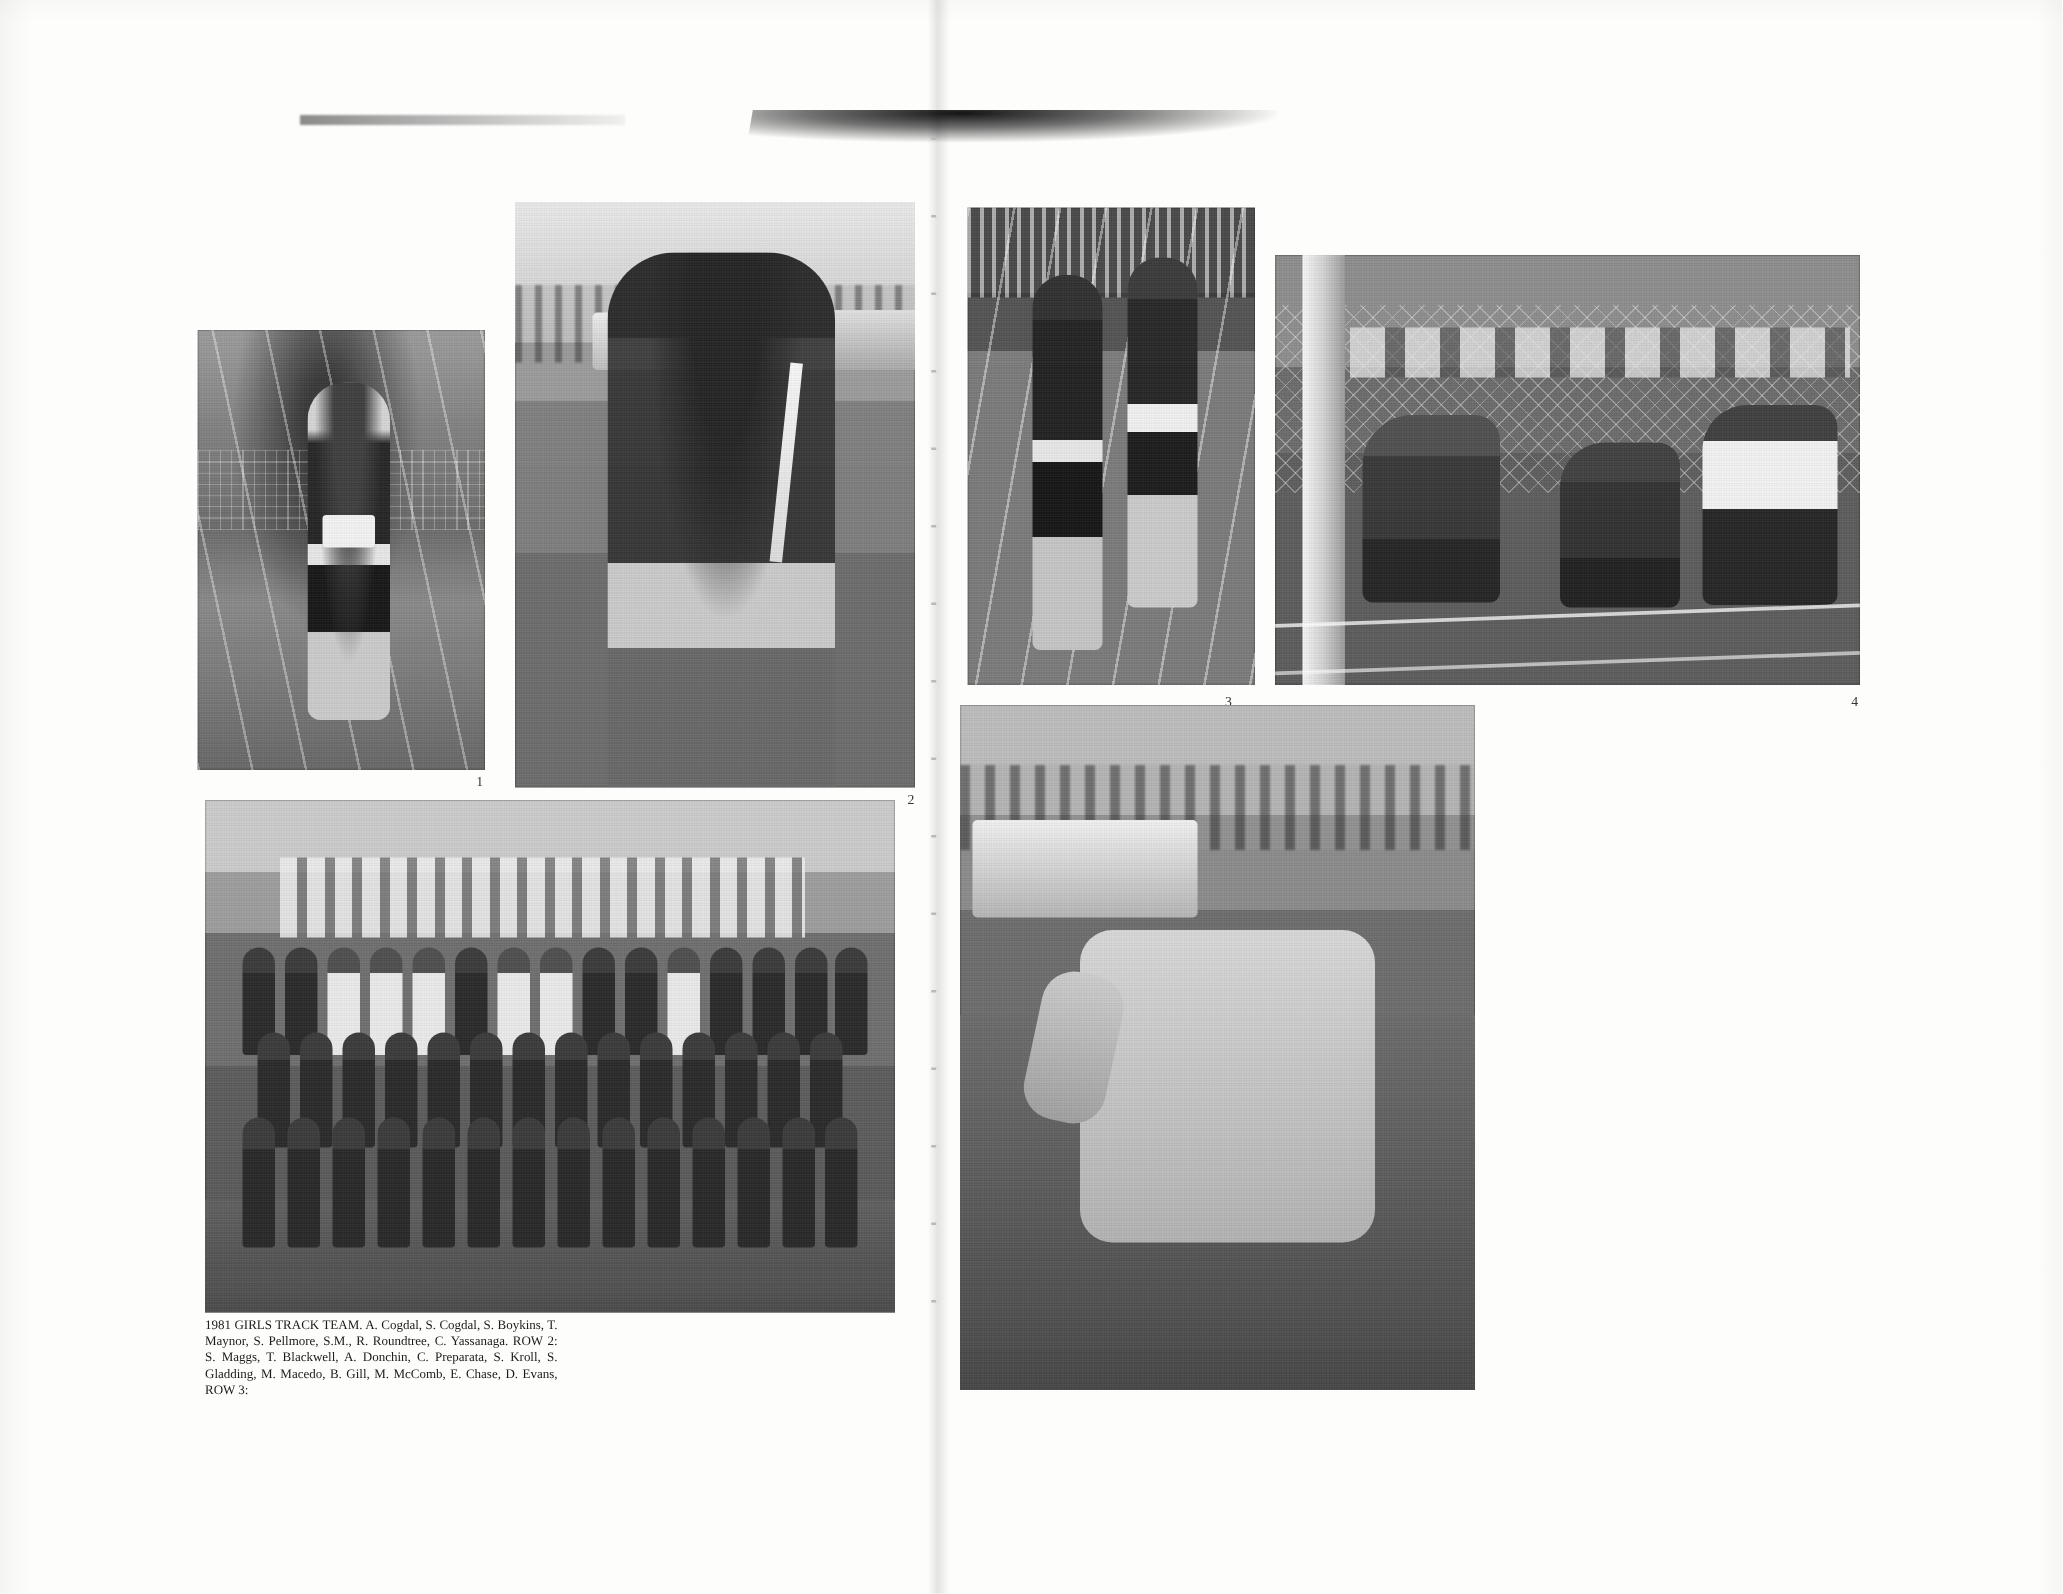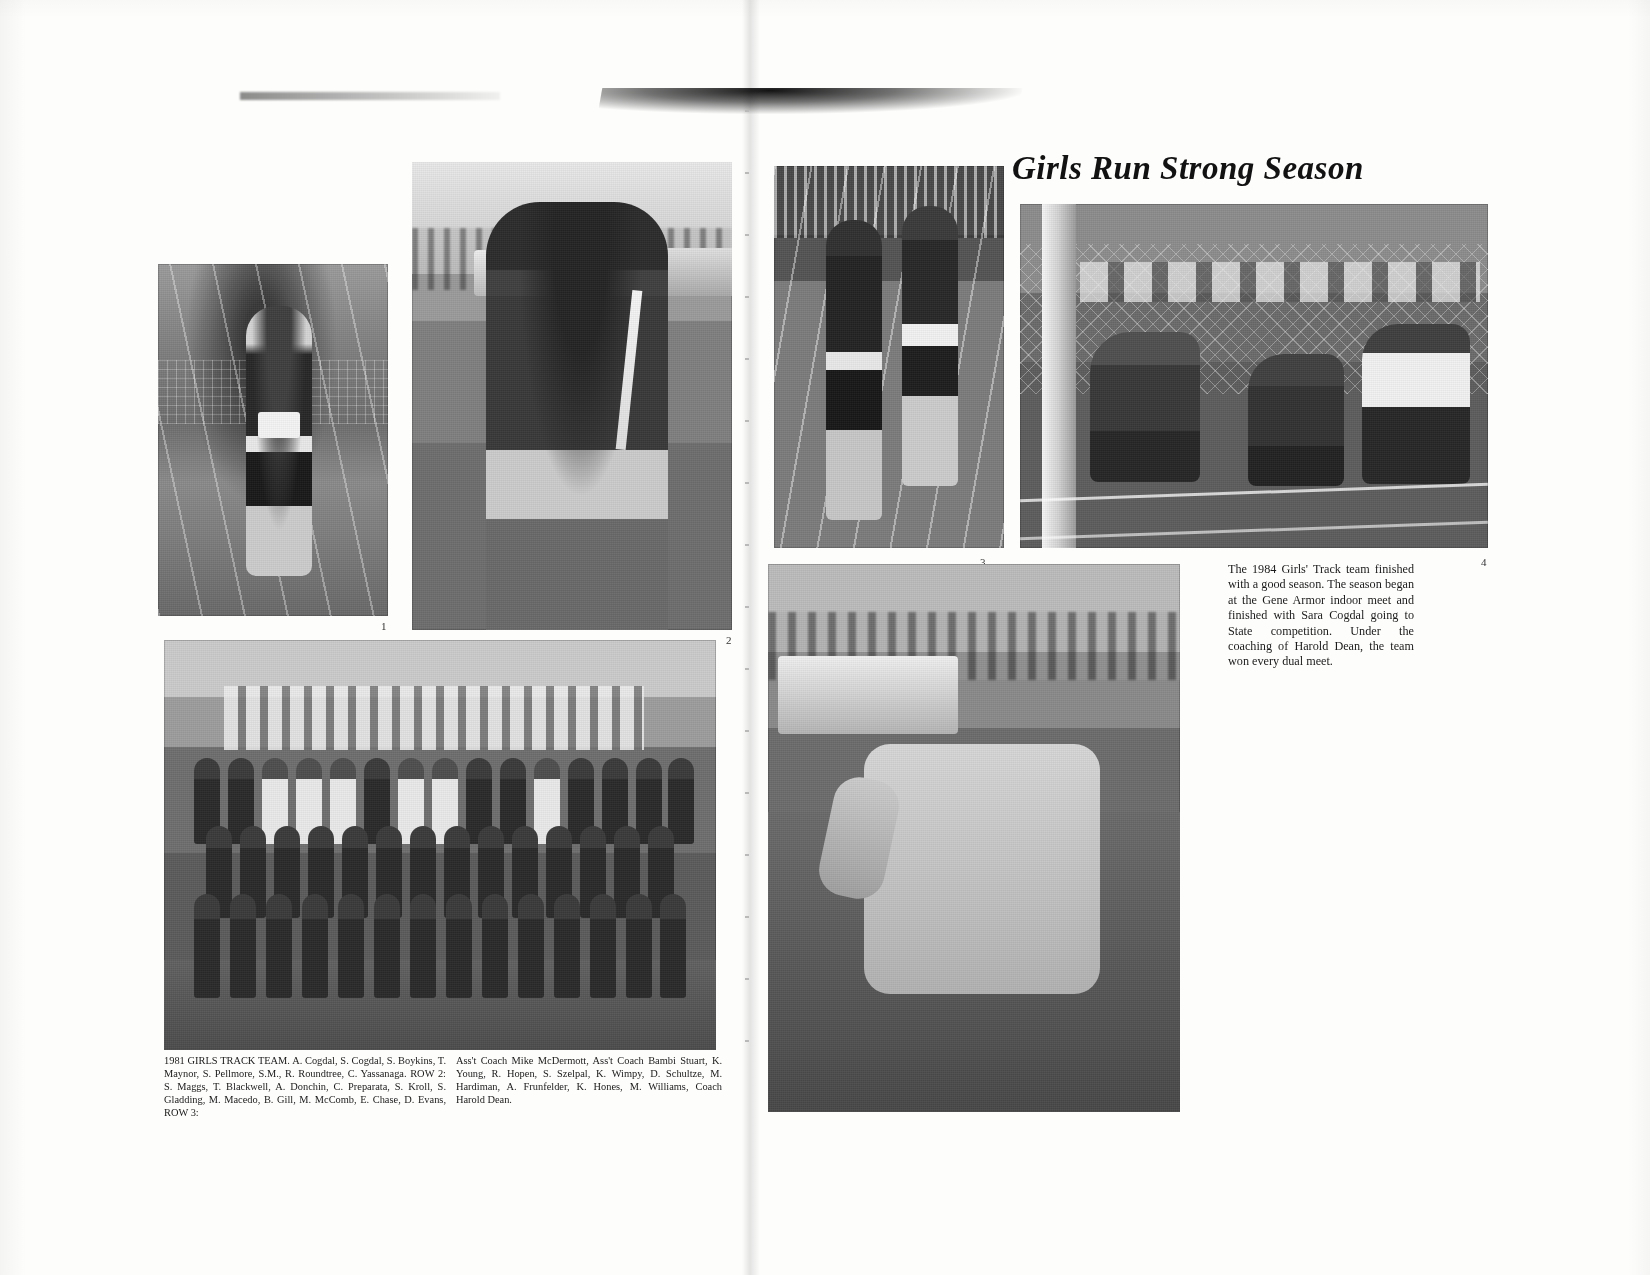--- a/index.html
+++ b/index.html
@@ -383,23 +383,21 @@
         <span class="person" style="left:324px"></span>
       <span class="person" style="left:360px"></span>
         <span class="person" style="left:396px"></span>
       <span class="person" style="left:432px"></span>
         <span class="person" style="left:466px"></span>
     </div>
     <div class="grain"></div>
   </div>
 
   <div class="team-caption" id="team-caption-a">1981 GIRLS TRACK TEAM. A. Cogdal, S. Cogdal, S. Boykins, T. Maynor, S. Pellmore, S.M., R. Roundtree, C. Yassanaga. ROW 2: S. Maggs, T. Blackwell, A. Donchin, C. Preparata, S. Kroll, S. Gladding, M. Macedo, B. Gill, M. McComb, E. Chase, D. Evans, ROW 3:</div>
-  <div class="team-caption" id="team-caption-b">Ass't Coach Mike McDermott, Ass't Coach Bambi Stuart, K. Young, R. Hopen, S. Szelpal, K. Wimpy, D. Schultze, M. Hardiman, A. Frunfelder, K. Hones, M. Williams, Coach Harold Dean.</div>
-
-  <div class="headline">Girls Run Strong Season</div>
+
 
   <div class="photo" id="photo3">
     <div class="stand"></div>
     <div class="lanes"></div>
     <div class="r1"></div>
     <div class="r2"></div>
     <div class="grain"></div>
   </div>
   <div class="cap-num" style="left:980px; top:556px;">3</div>
 
@@ -409,21 +407,20 @@
     <div class="pole"></div>
     <div class="s1"></div>
     <div class="s2"></div>
     <div class="s3"></div>
     <div class="line"></div>
     <div class="line2"></div>
     <div class="grain"></div>
   </div>
   <div class="cap-num" style="left:1481px; top:556px;">4</div>
 
-  <div class="body-copy" id="story">The 1984 Girls' Track team finished with a good season. The season began at the Gene Armor indoor meet and finished with Sara Cogdal going to State competition. Under the coaching of Harold Dean, the team won every dual meet.</div>
 
   <div class="photo" id="photo6">
     <div class="treeline"></div>
     <div class="bus"></div>
     <div class="grass"></div>
     <div class="sweat"></div>
     <div class="subject"></div>
     <div class="arm"></div>
     <div class="grain"></div>
   </div>

